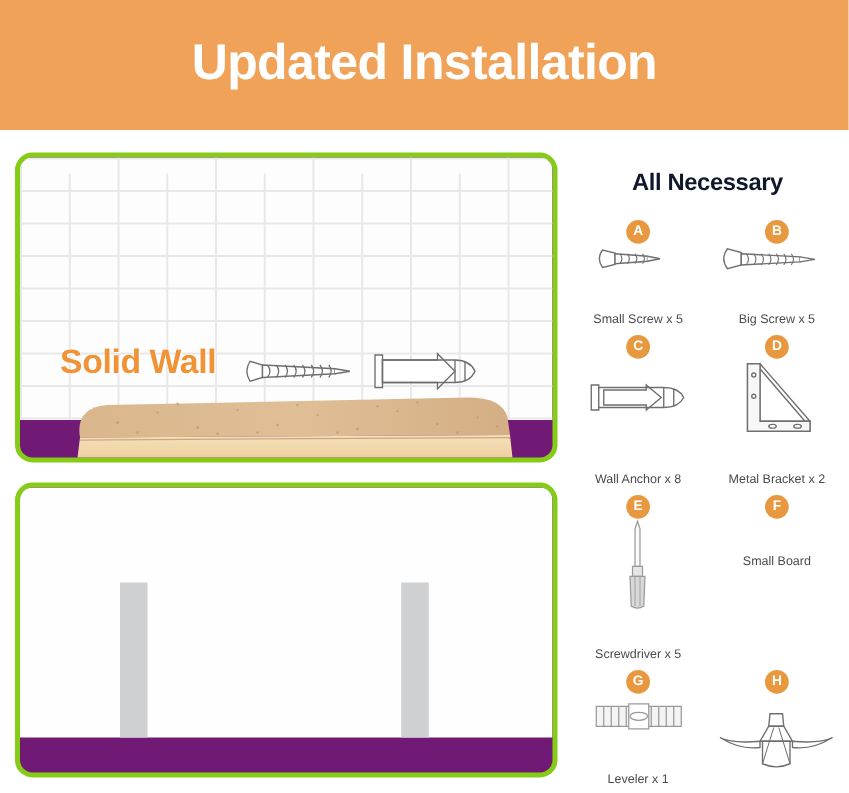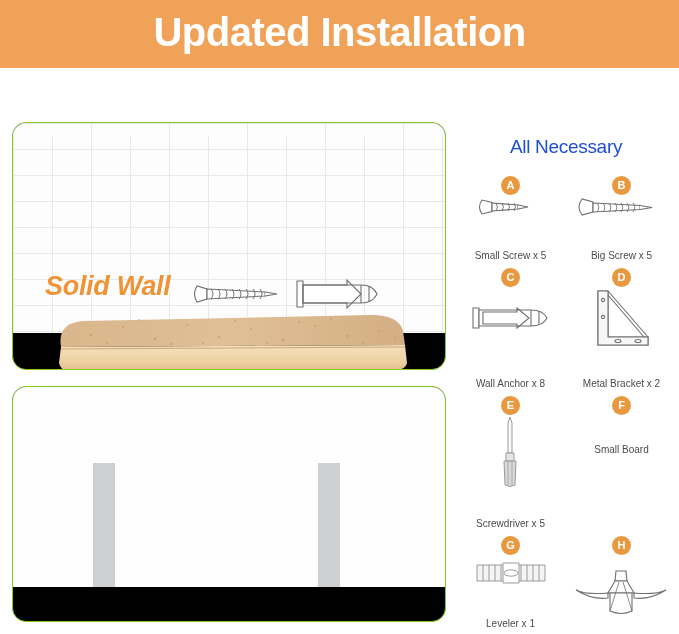--- a/index.html
+++ b/index.html
@@ -6,42 +6,41 @@
   html, body {
     width:679px; height:634px;
     background:#ffffff;
     font-family:"Liberation Sans", sans-serif;
     overflow:hidden;
   }
   #page { position:relative; width:679px; height:634px; background:#fff; }
 
   
   .banner {
-    position:absolute; left:0; top:0; width:679px; height:68px;
+    position:absolute; left:0; top:0; width:679px; height:104px;
     background:#f0a258;
     display:flex; align-items:center; justify-content:center;
   }
   .banner-title {
     color:#ffffff;
     font-size:40px;
     font-weight:bold;
     letter-spacing:-0.5px;
     font-family:"Liberation Sans", sans-serif;
     line-height:1;
     padding-bottom:4px;
   }
 
   
   .panel {
     position:absolute;
-    border:1px solid #84cc16;
+    border:4px solid #84cc16;
     border-radius:14px;
-    background:#000000;
+    background:#701a75;
     overflow:hidden;
-    font-style:italic;
   }
   #panel-solid { left:12px; top:122px; width:434px; height:248px; }
   #panel-drywall { left:12px; top:386px; width:434px; height:236px; }
 
   
   .brickwall {
     position:absolute; left:0; top:0; right:0; height:210px;
     background-color:#fdfdfd;
     background-image:
       linear-gradient(#e8e8e8 1.5px, transparent 1.5px),
@@ -74,21 +73,21 @@
     white-space:nowrap;
     letter-spacing:-0.3px;
   }
   #title-solid { left:32px; top:148px; }
 
   
   #hardware {
     position:absolute; left:455px; top:122px; width:222px; height:505px;
   }
   .hw-title {
-    text-align:center; color:#1d4ed8; font-weight:normal;
+    text-align:center; color:#0f172a; font-weight:bold;
     font-size:19px; line-height:22px; letter-spacing:-0.3px;
     margin-top:14px;
   }
   .hw-grid {
     display:grid;
     grid-template-columns:1fr 1fr;
     grid-template-rows:repeat(4, 1fr);
     margin-top:14px;
     height:430px;
   }

